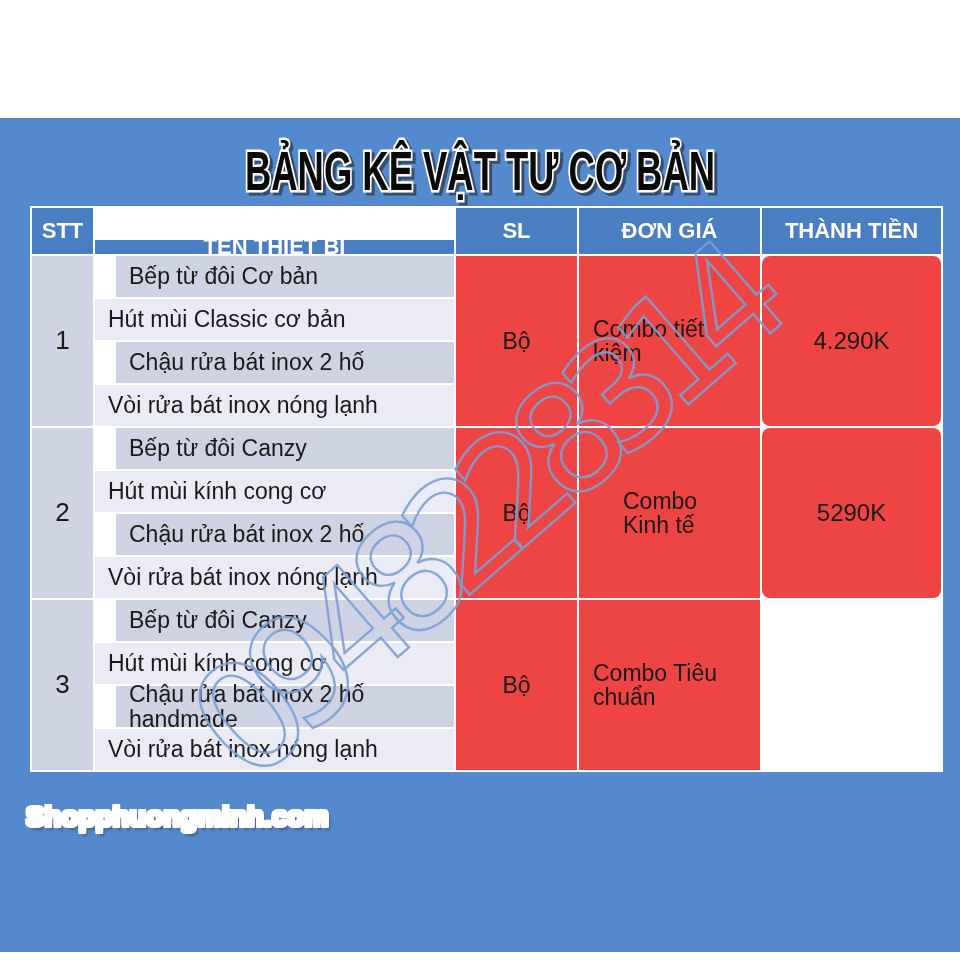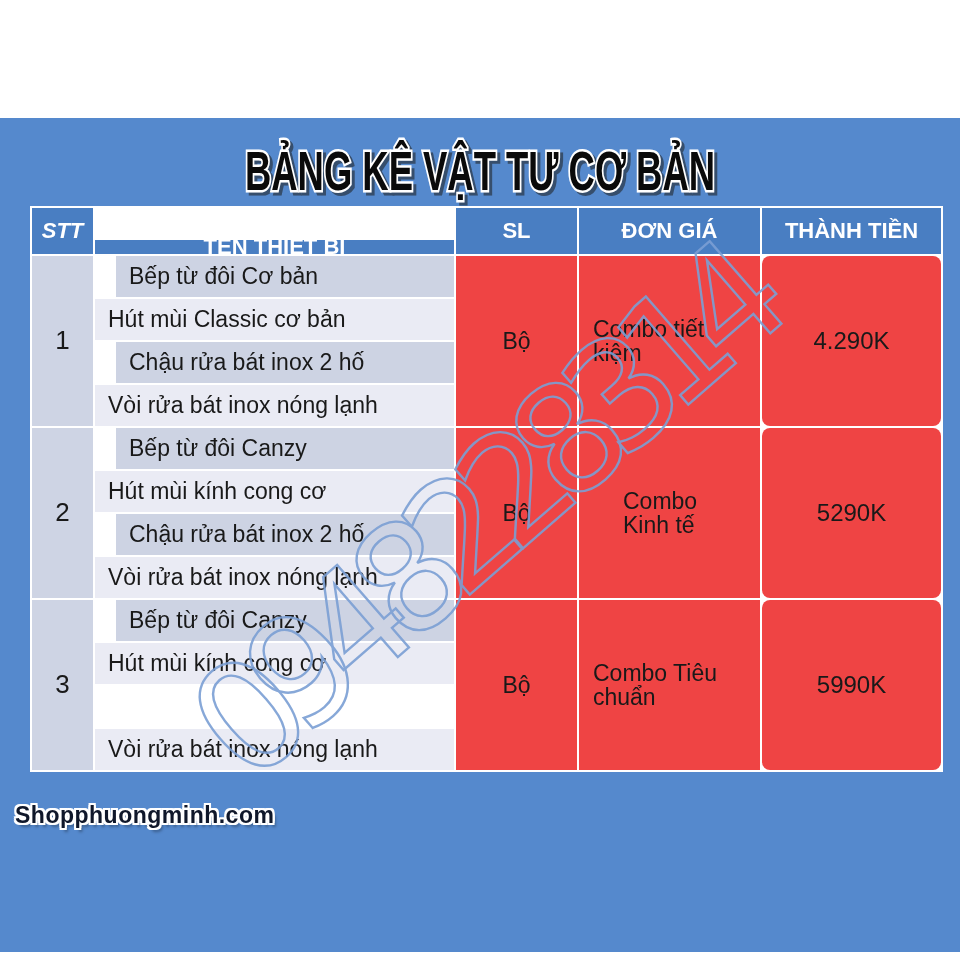--- a/index.html
+++ b/index.html
@@ -24,39 +24,39 @@
   .stt{background:#ced4e4;font-size:26px;}
   .item{justify-content:flex-start;padding-left:13px;}
   .alt0{background:#cdd3e3;margin-left:21px;}
   .alt1{background:#eaebf4;}
   .merged{background:#ef4444;text-align:left;padding:0 14px;}
   .price{font-size:24px;border-radius:8px;}
 
   .watermark-svg{position:absolute;left:0;top:0;width:960px;height:722px;
                  pointer-events:none;}
 
-  .site{position:absolute;left:15px;top:684px;
-        font-size:23px;font-weight:bold;color:#0f172a;letter-spacing:0.5px;
+  .site{position:absolute;left:26px;top:684px;
+        font-size:27px;font-weight:bold;color:#ffffff;letter-spacing:0.5px;
         text-shadow:
           -2px -2px 0 #fff, 2px -2px 0 #fff, -2px 2px 0 #fff, 2px 2px 0 #fff,
           -2px 0 0 #fff, 2px 0 0 #fff, 0 -2px 0 #fff, 0 2px 0 #fff,
           3px 4px 3px rgba(0,0,0,0.35);}
 </style>
 </head>
 <body>
 
 <div class="band">
 
   <svg class="title-svg">
     <text x="480" y="62" text-anchor="middle" font-family="Liberation Sans, sans-serif" font-size="56" font-weight="bold" fill="#0a0a0a" stroke="#ffffff" stroke-width="5" paint-order="stroke" textLength="470" lengthAdjust="spacingAndGlyphs" style="filter: drop-shadow(3px 3px 0px rgba(30,30,30,0.55));">BẢNG KÊ VẬT TƯ CƠ BẢN</text>
   </svg>
 
   <div class="price-table">
 
-    <div class="cell th" style="grid-area:1/1/2/2;font-style:italic;">STT</div>
+    <div class="cell th" style="grid-area:1/1/2/2;">STT</div>
     <div class="cell th" style="grid-area:1/2/2/3;margin-top:32px;">TÊN THIẾT BỊ</div>
     <div class="cell th" style="grid-area:1/3/2/4;">SL</div>
     <div class="cell th" style="grid-area:1/4/2/5;text-align:right;">ĐƠN GIÁ</div>
     <div class="cell th" style="grid-area:1/5/2/6;">THÀNH TIỀN</div>
 
     <div class="cell stt" style="grid-area:2/1/6/2;">1</div>
     <div class="cell item alt0" style="grid-area:2/2/3/3;">Bếp từ đôi Cơ bản</div>
     <div class="cell item alt1" style="grid-area:3/2/4/3;">Hút mùi Classic cơ bản</div>
     <div class="cell item alt0" style="grid-area:4/2/5/3;">Chậu rửa bát inox 2 hố</div>
     <div class="cell item alt1" style="grid-area:5/2/6/3;">Vòi rửa bát inox nóng lạnh</div>
@@ -69,24 +69,24 @@
     <div class="cell item alt1" style="grid-area:7/2/8/3;">Hút mùi kính cong cơ</div>
     <div class="cell item alt0" style="grid-area:8/2/9/3;">Chậu rửa bát inox 2 hố</div>
     <div class="cell item alt1" style="grid-area:9/2/10/3;">Vòi rửa bát inox nóng lạnh</div>
     <div class="cell merged" style="grid-area:6/3/10/4;">Bộ</div>
     <div class="cell merged" style="grid-area:6/4/10/5;padding-left:44px;">Combo Kinh tế</div>
     <div class="cell merged price" style="grid-area:6/5/10/6;">5290K</div>
 
     <div class="cell stt" style="grid-area:10/1/14/2;">3</div>
     <div class="cell item alt0" style="grid-area:10/2/11/3;">Bếp từ đôi Canzy</div>
     <div class="cell item alt1" style="grid-area:11/2/12/3;">Hút mùi kính cong cơ</div>
+    <div class="cell item alt0" style="grid-area:12/2/13/3;">Chậu rửa bát inox 2 hố handmade</div>
     <div class="cell item alt1" style="grid-area:13/2/14/3;">Vòi rửa bát inox nóng lạnh</div>
     <div class="cell merged" style="grid-area:10/3/14/4;">Bộ</div>
     <div class="cell merged" style="grid-area:10/4/14/5;">Combo Tiêu chuẩn</div>
-    <div class="cell merged price" style="grid-area:10/5/14/6;">5990K</div>
   </div>
 
   <svg class="watermark-svg">
     <text transform="translate(490 390) rotate(-41)" text-anchor="middle" dominant-baseline="central" font-family="DejaVu Sans, sans-serif" font-size="150" textLength="730" lengthAdjust="spacing" fill="none" stroke="#7b9fd4" stroke-width="2.4" opacity="0.9">0948228314</text>
   </svg>
 
   <div class="site">Shopphuongminh.com</div>
 </div>
 
 </body></html>

